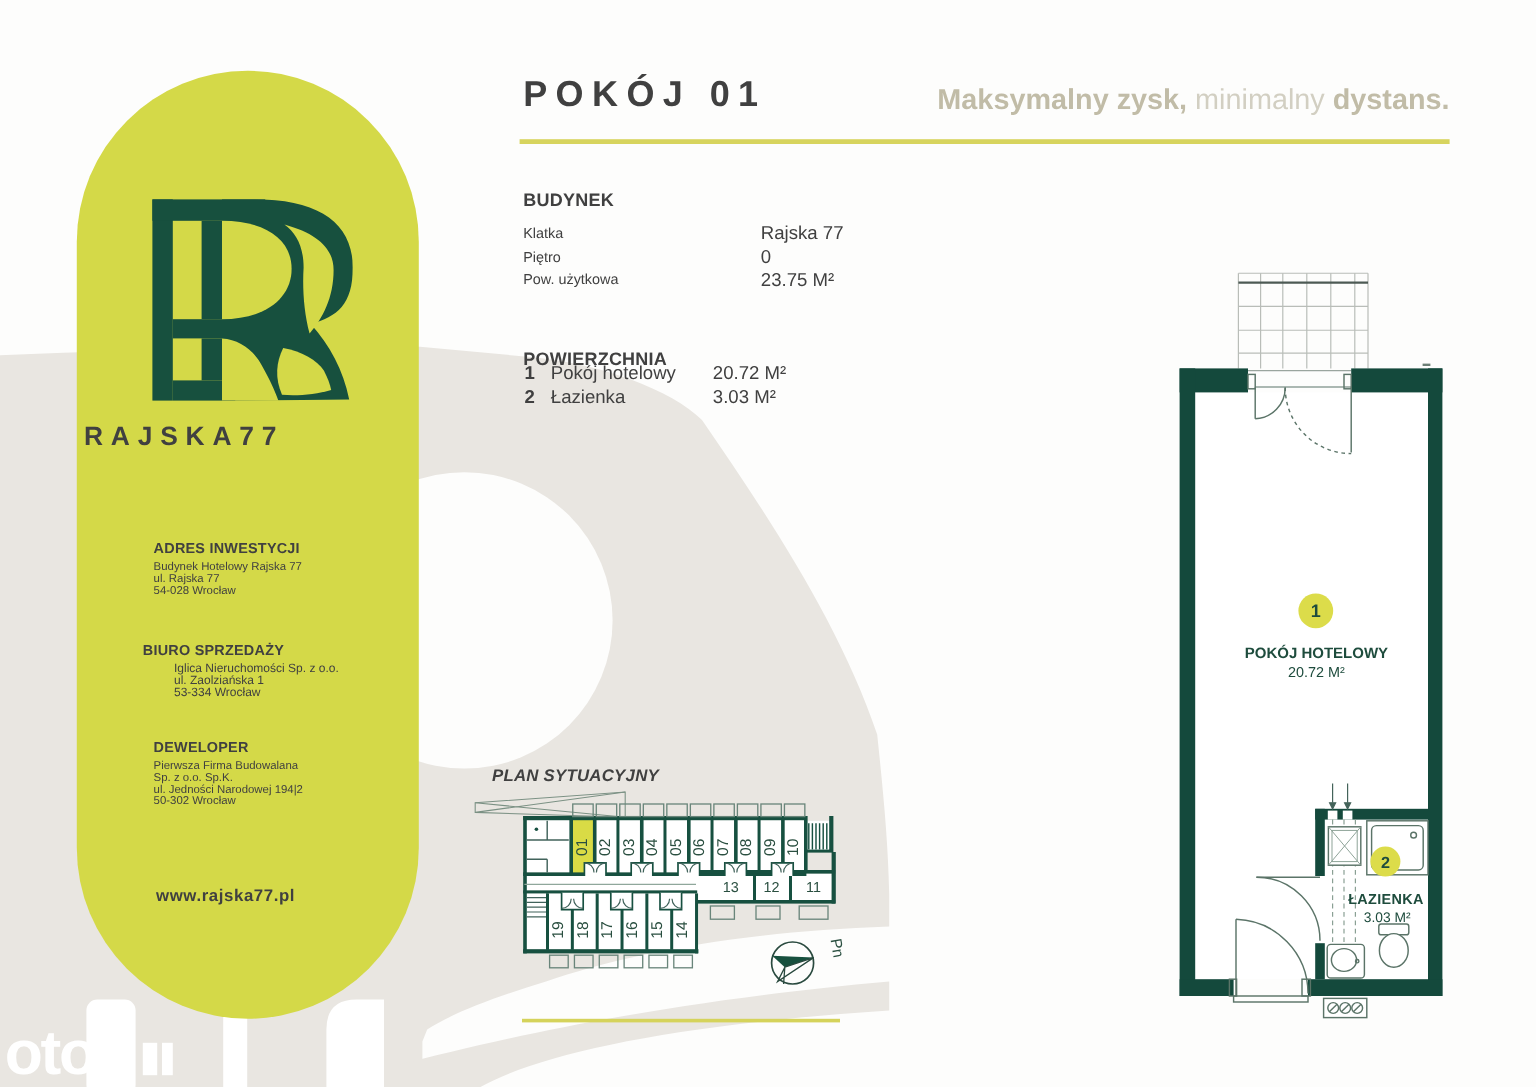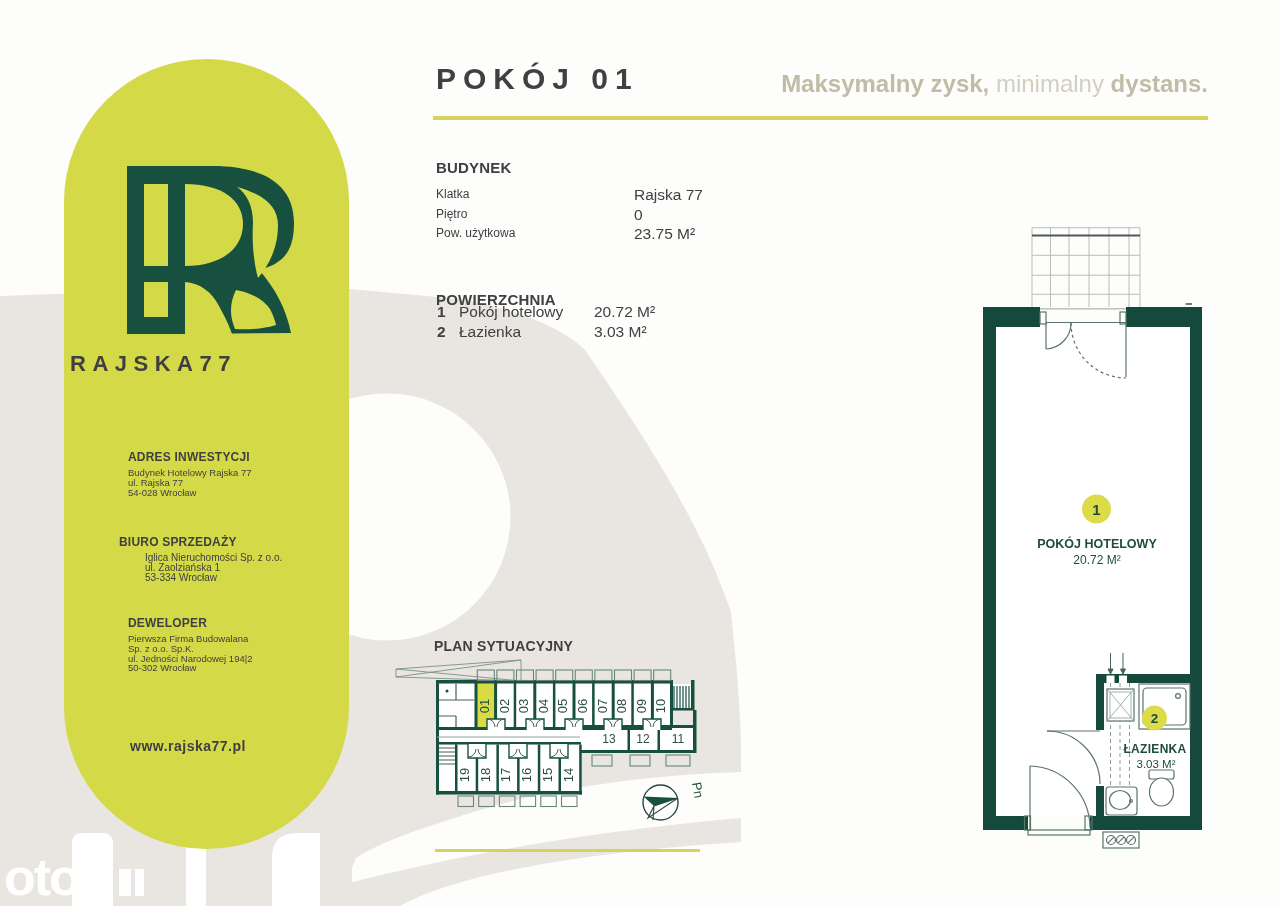--- a/index.html
+++ b/index.html
@@ -68,21 +68,21 @@
 
 <div class="abs grn" style="left:436px;top:159px;font-size:15px;font-weight:bold;letter-spacing:0.2px;">BUDYNEK</div>
 <div class="abs grn" style="left:436px;top:185px;font-size:12px;line-height:19.7px;">Klatka<br>Piętro<br>Pow. użytkowa</div>
 <div class="abs grn" style="left:594px;top:185px;font-size:15.5px;line-height:19.7px;margin-left:40px;">Rajska 77<br>0<br>23.75 M²</div>
 
 <div class="abs grn" style="left:436px;top:291px;font-size:15px;font-weight:bold;letter-spacing:0.2px;">POWIERZCHNIA</div>
 <div class="abs grn" style="left:437px;top:302px;font-size:15.5px;line-height:20px;font-weight:bold;">1<br>2</div>
 <div class="abs grn" style="left:459px;top:302px;font-size:15.5px;line-height:20px;">Pokój hotelowy<br>Łazienka</div>
 <div class="abs grn" style="left:594px;top:302px;font-size:15.5px;line-height:20px;">20.72 M²<br>3.03 M²</div>
 
-<div class="abs grn" style="left:434px;top:638px;font-size:14px;font-weight:bold;letter-spacing:0.2px;">PLAN SYTUACYJNY</div>
+<div class="abs grn" style="left:410px;top:638px;font-size:14px;font-weight:bold;letter-spacing:0.2px;font-style:italic;">PLAN SYTUACYJNY</div>
 
 <svg class="abs" style="left:390px;top:652px" width="330" height="203" viewBox="390 652 330 203">
 
   <g stroke="#7b9184" stroke-width="0.9" fill="none">
     <path d="M396,669 L521,660 L521,681 L396,677 Z"></path>
     <path d="M396,669 L521,681 M396,677 L521,660"></path>
   </g>
 
   <rect x="437.5" y="683.5" width="233.5" height="43.5" fill="#ffffff"></rect>
   <rect x="437.5" y="730" width="258.5" height="12" fill="#ffffff"></rect>

